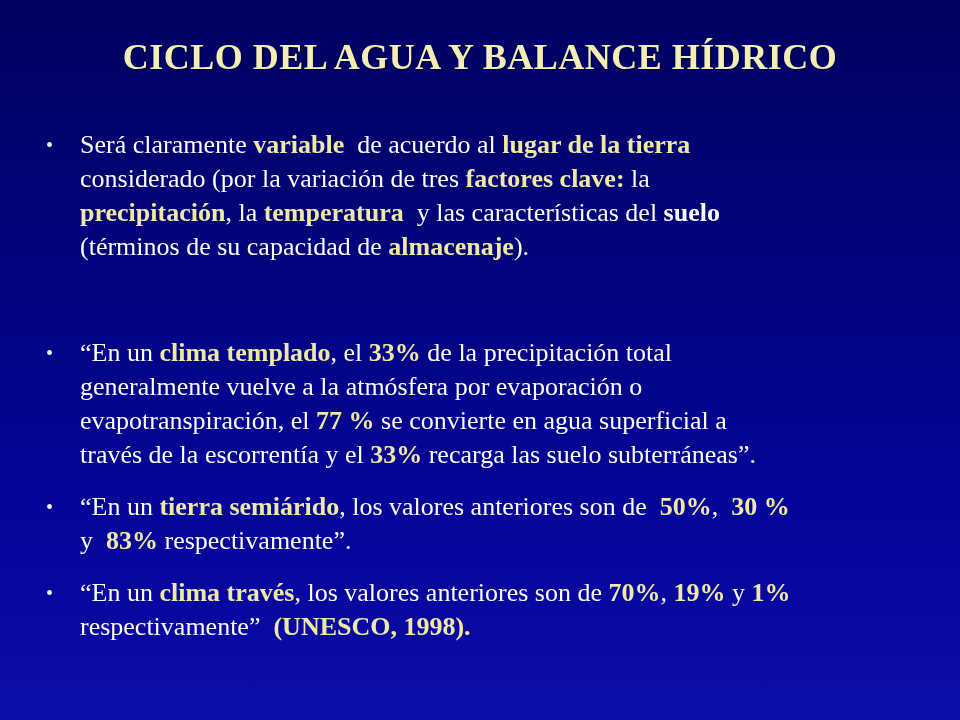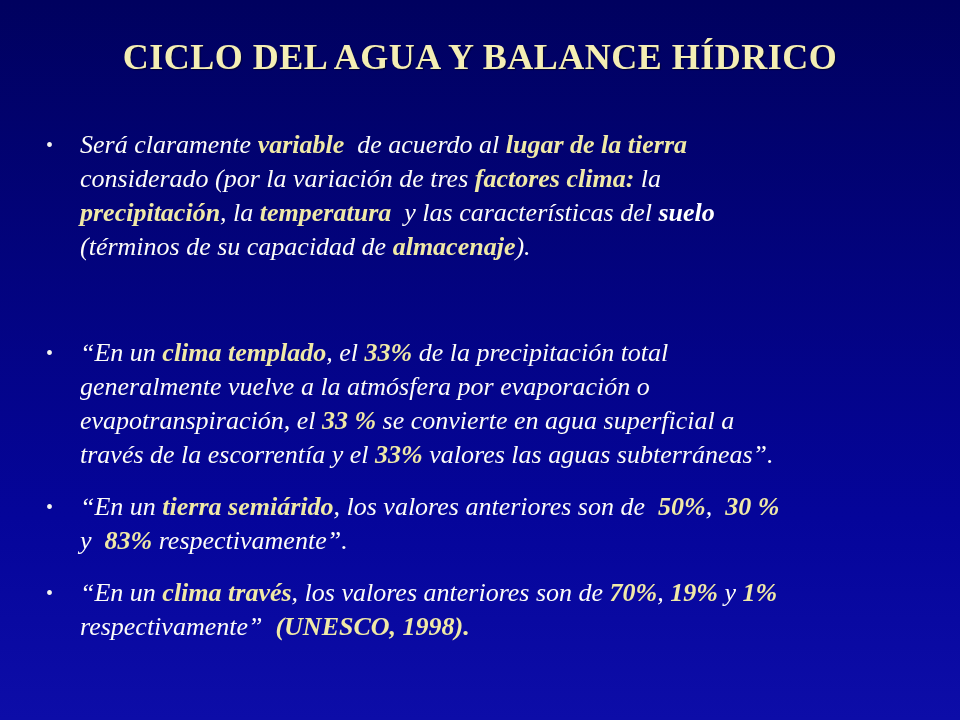--- a/index.html
+++ b/index.html
@@ -47,48 +47,46 @@
   }
   .bullet .dot {
     flex: 0 0 34px;
     font-size: 20px;
     line-height: 34px;
     color: #f5f5ef;
   }
   .bullet .text {
     flex: 1 1 auto;
     white-space: pre-line;
-    font-style: italic;
   }
   .bullet.italic .text {
-    font-style: italic;
   }
   .run-n { color: #fdfdf8; }
   .run-h { color: #f0e9a6; font-weight: bold; }
   .run-b { color: #ffffff; font-weight: bold; }
 </style>
 </head>
 <body>
 
 <div class="slide">
   <h1 class="title">CICLO DEL AGUA Y BALANCE HÍDRICO</h1>
   <div class="bullets" id="bullets">
       <div class="bullet">
         <span class="dot">•</span>
         <span class="text"><span class="run-n">Será claramente </span><span class="run-h">variable</span><span class="run-n">&nbsp; de acuerdo al </span><span class="run-h">lugar de la tierra</span><span class="run-n">
-considerado (por la variación de tres </span><span class="run-h">factores clima:</span><span class="run-n"> la
+considerado (por la variación de tres </span><span class="run-h">factores clave:</span><span class="run-n"> la
 </span><span class="run-h">precipitación</span><span class="run-n">, la </span><span class="run-h">temperatura</span><span class="run-n">&nbsp; y las características del </span><span class="run-b">suelo</span><span class="run-n">
 (términos de su capacidad de </span><span class="run-h">almacenaje</span><span class="run-n">).</span></span>
       </div>
       <div class="bullet italic">
         <span class="dot">•</span>
         <span class="text"><span class="run-n">“En un </span><span class="run-h">clima templado</span><span class="run-n">, el </span><span class="run-h">33%</span><span class="run-n"> de la precipitación total
 generalmente vuelve a la atmósfera por evaporación o
-evapotranspiración, el </span><span class="run-h">33 %</span><span class="run-n"> se convierte en agua superficial a
-través de la escorrentía y el </span><span class="run-h">33%</span><span class="run-n"> valores las aguas subterráneas”.</span></span>
+evapotranspiración, el </span><span class="run-h">77 %</span><span class="run-n"> se convierte en agua superficial a
+través de la escorrentía y el </span><span class="run-h">33%</span><span class="run-n"> recarga las suelo subterráneas”.</span></span>
       </div>
       <div class="bullet italic">
         <span class="dot">•</span>
         <span class="text"><span class="run-n">“En un </span><span class="run-h">tierra semiárido</span><span class="run-n">, los valores anteriores son de &nbsp;</span><span class="run-h">50%</span><span class="run-n">, &nbsp;</span><span class="run-h">30 %</span><span class="run-n">
 y &nbsp;</span><span class="run-h">83%</span><span class="run-n"> respectivamente”.</span></span>
       </div>
       <div class="bullet italic">
         <span class="dot">•</span>
         <span class="text"><span class="run-n">“En un </span><span class="run-h">clima través</span><span class="run-n">, los valores anteriores son de </span><span class="run-h">70%</span><span class="run-n">, </span><span class="run-h">19%</span><span class="run-n"> y </span><span class="run-h">1%</span><span class="run-n">
 respectivamente” &nbsp;</span><span class="run-h">(UNESCO, 1998).</span></span>

